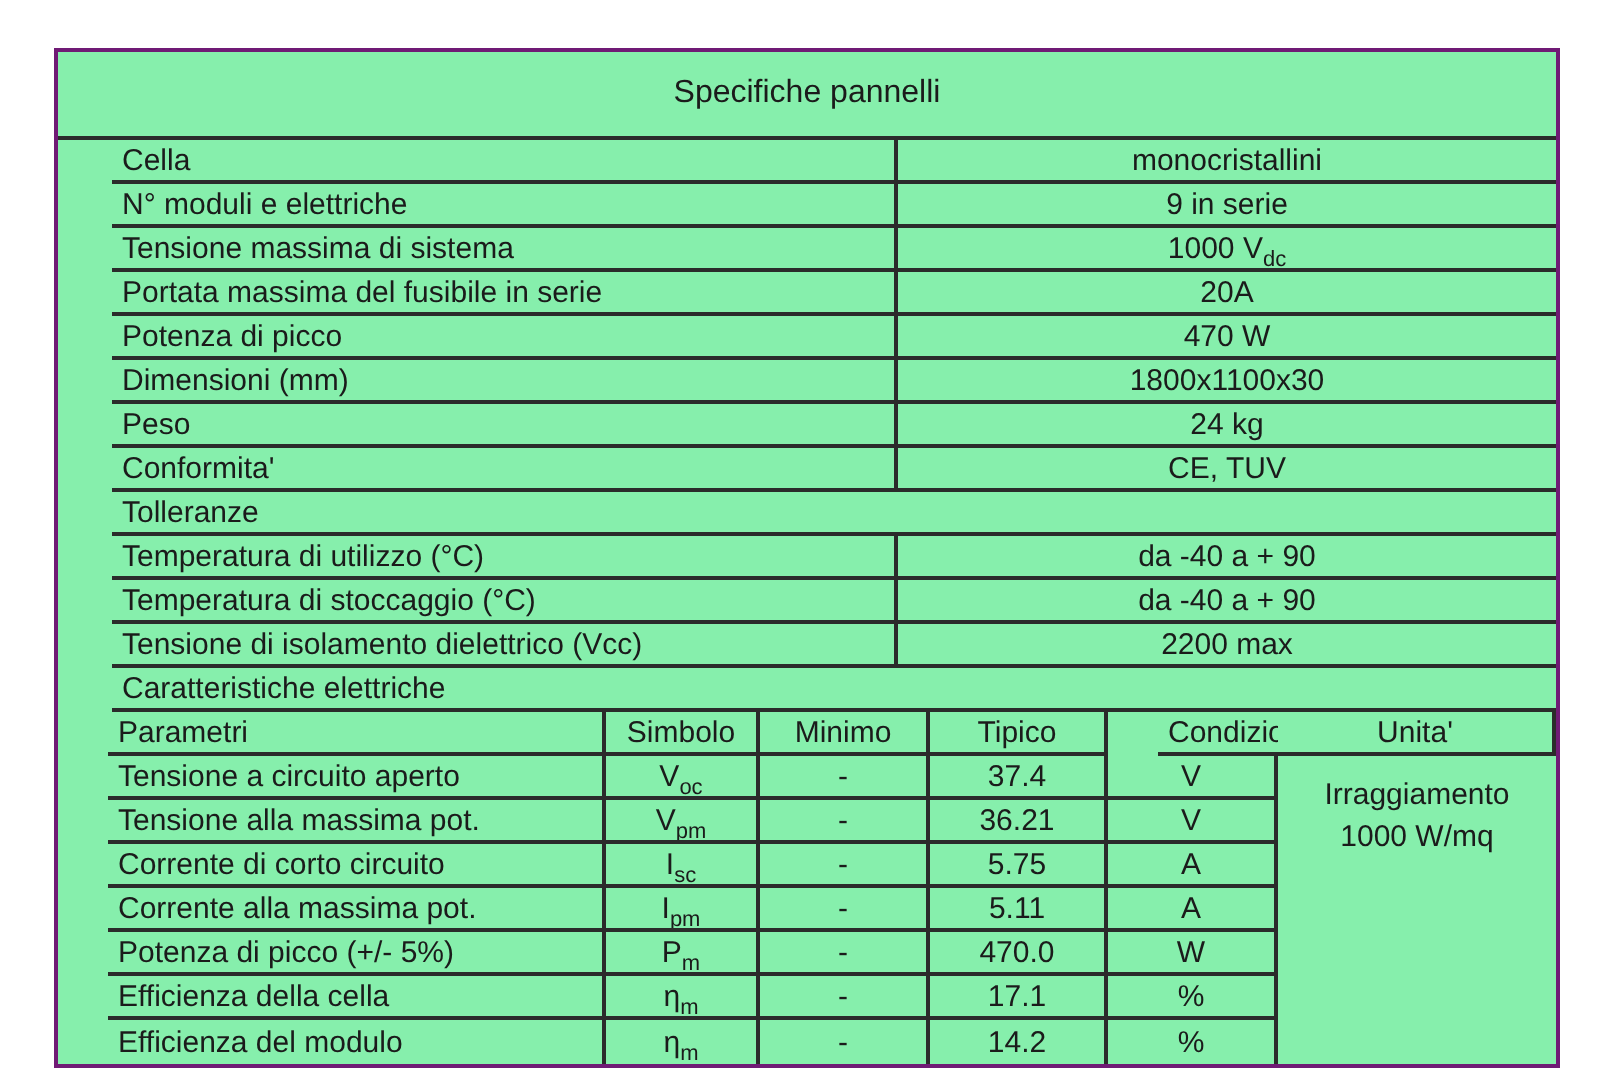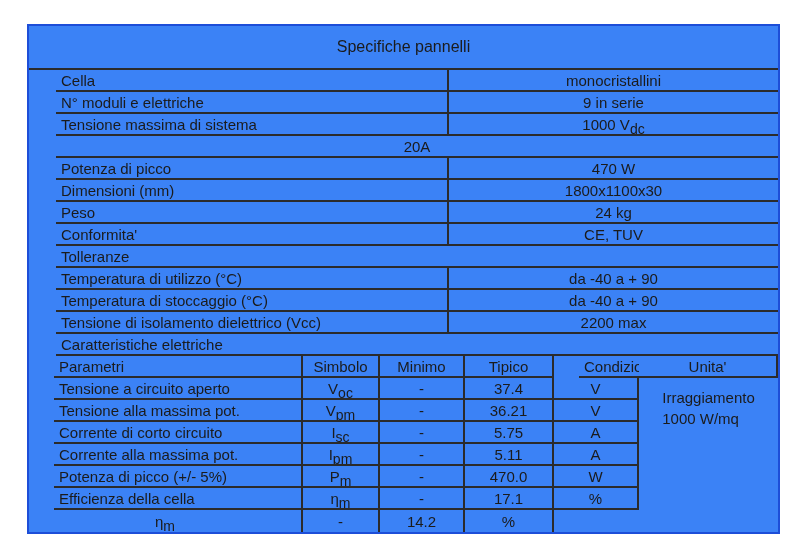--- a/index.html
+++ b/index.html
@@ -15,22 +15,22 @@
     height: 546px;
     background: #ffffff;
     overflow: hidden;
   }
   .outer {
     position: absolute;
     left: 27px;
     top: 24px;
     width: 753px;
     box-sizing: border-box;
-    border: 2px solid #1d4ed8;
-    background: #3b82f6;
+    border: 2px solid #701a75;
+    background: #86efac;
     font-size: 15px;
   }
   .title-row {
     box-sizing: border-box;
     height: 44px;
     border-bottom: 2px solid #2b2b2b;
     display: flex;
     align-items: center;
     justify-content: center;
     font-size: 16px;
@@ -57,21 +57,21 @@
     border-right: none;
   }
   .svalue {
     box-sizing: border-box;
     flex: 1;
     display: flex;
     align-items: center;
     justify-content: center;
   }
   sub {
-    font-size: 14px;
+    font-size: 11px;
     line-height: 0;
   }
   .elec {
     display: grid;
     grid-template-columns: 274px 77px 85px 89px 85px 1fr;
     grid-template-rows: repeat(8, 22px);
   }
   .elec > div {
     box-sizing: border-box;
     display: flex;
@@ -98,21 +98,21 @@
   }
   .cond-cell {
     grid-column: 6;
     grid-row: 2 / span 7;
     border-bottom: none;
     border-right: none;
     display: flex;
     flex-direction: column;
     justify-content: space-between;
     align-items: center;
-    text-align: left;
+    text-align: center;
     padding: 9px 2px 11px 2px;
     white-space: pre-line;
     line-height: 21px;
   }
 </style>
 </head>
 <body>
 
 <div class="page">
   <div class="outer">
@@ -131,20 +131,21 @@
           <span><span>9 in serie</span><sub></sub></span>
         </div>
     </div>
     <div class="srow">
       <div class="slabel">Tensione massima di sistema</div>
       <div class="svalue">
           <span><span>1000 V</span><sub>dc</sub></span>
         </div>
     </div>
     <div class="srow">
+      <div class="slabel">Portata massima del fusibile in serie</div>
       <div class="svalue">
           <span><span>20A</span><sub></sub></span>
         </div>
     </div>
     <div class="srow">
       <div class="slabel">Potenza di picco</div>
       <div class="svalue">
           <span><span>470 W</span><sub></sub></span>
         </div>
     </div>
@@ -245,20 +246,21 @@
       <div class="ccell">W</div>
 
       <div class="pcell">Efficienza della cella</div>
       <div class="ccell">
           <span><span>η</span><sub>m</sub></span>
         </div>
       <div class="ccell">-</div>
       <div class="ccell">17.1</div>
       <div class="ccell">%</div>
 
+      <div class="pcell row-last">Efficienza del modulo</div>
       <div class="ccell row-last">
           <span><span>η</span><sub>m</sub></span>
         </div>
       <div class="ccell row-last">-</div>
       <div class="ccell row-last">14.2</div>
       <div class="ccell row-last">%</div>
     </div>
 
   </div>
 </div>

